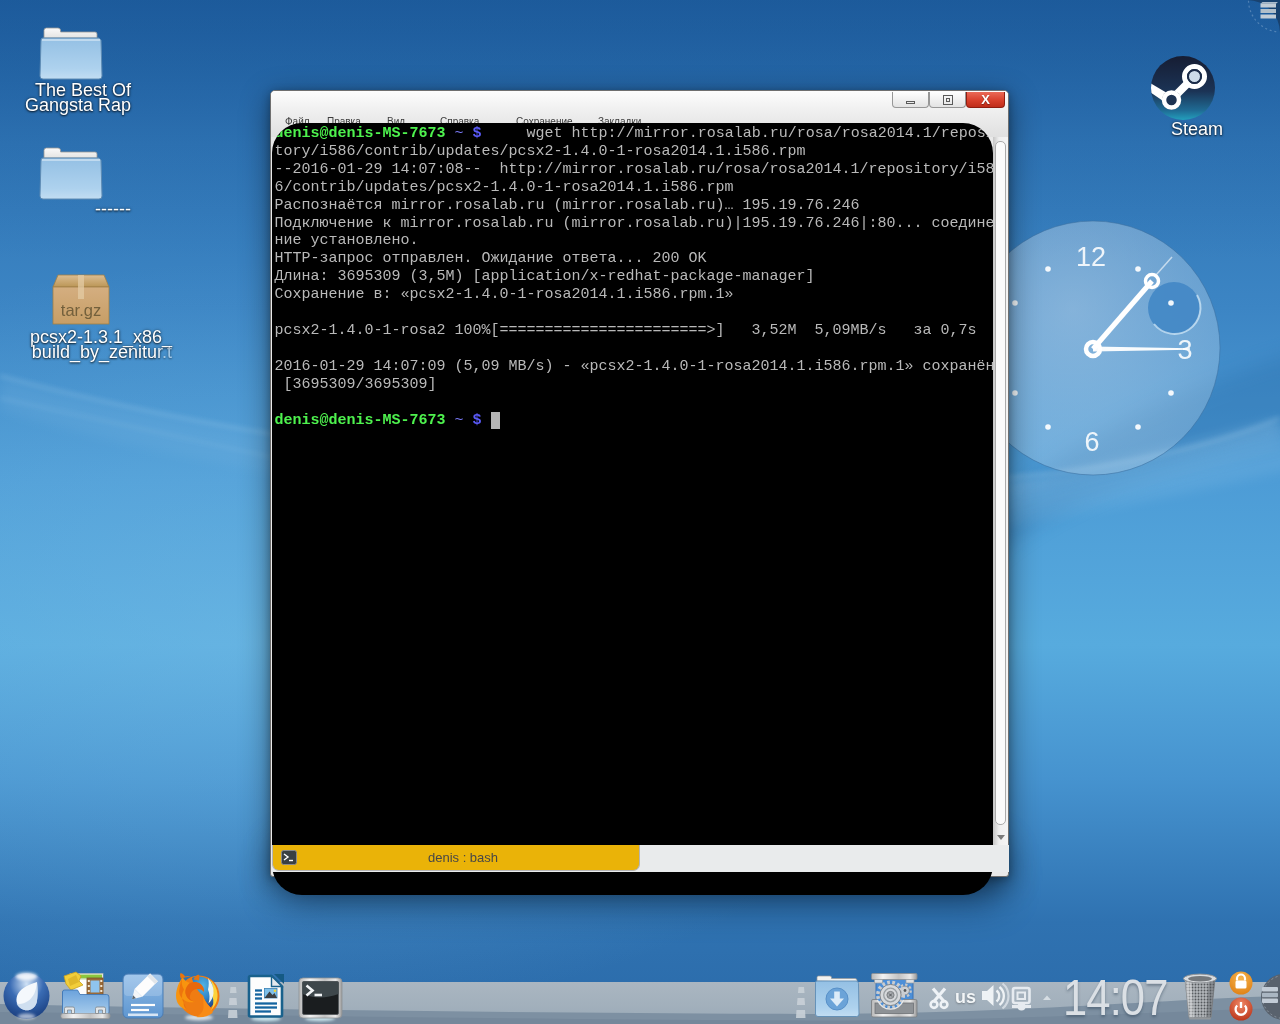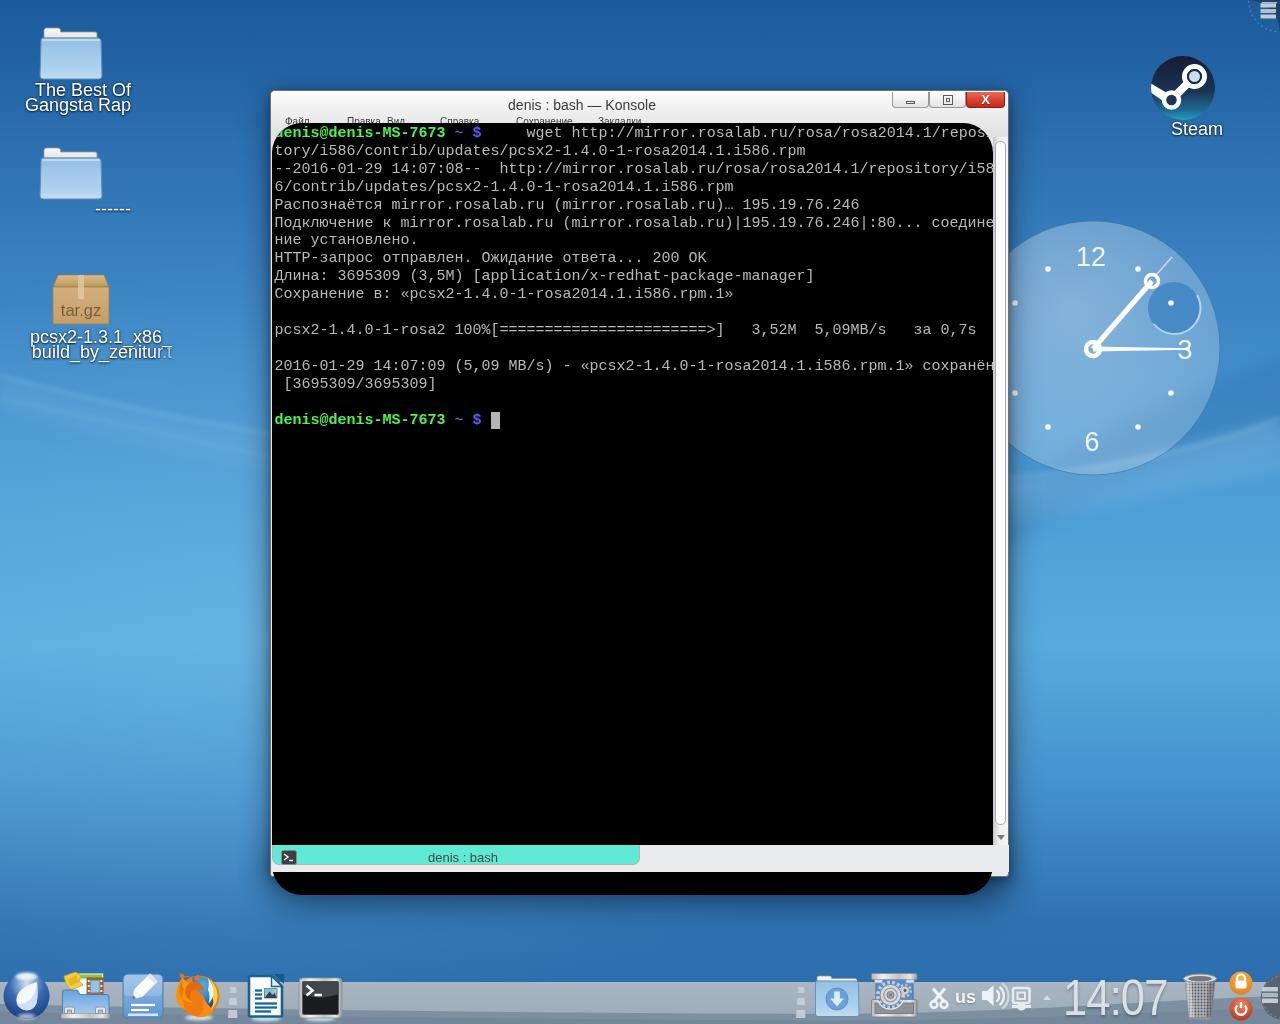--- a/index.html
+++ b/index.html
@@ -35,21 +35,21 @@
 #console .tl{color:#7a7af8;}
 #console .b{color:#5a5af8;font-weight:bold;}
 #console .cur{background:#b4b4b4;}
 #sbar{position:absolute;left:722px;top:46px;width:15px;height:708px;
   background:linear-gradient(90deg,#c6c6c6 0%,#efefef 40%,#f4f4f4 100%);}
 #sthumb{position:absolute;left:2px;top:4px;width:11px;height:684px;background:#fbfbfb;
   border:1px solid #ababab;border-radius:5px;}
 #sarr{position:absolute;left:4px;top:698px;width:0;height:0;
   border-left:4px solid transparent;border-right:4px solid transparent;border-top:5px solid #7a7a7a;}
 #tabbar{position:absolute;left:1px;top:754px;width:737px;height:27px;background:#e9ebec;}
-#tab{position:absolute;left:0px;top:0px;width:368px;height:20px;background:#5eead4;
+#tab{position:absolute;left:0px;top:0px;width:368px;height:26px;background:#eab308;
   border:1px solid #b4b4b4;border-top:none;border-radius:0 0 7px 7px;}
 #tab .txt{position:absolute;left:20px;top:5px;width:340px;text-align:center;font-size:13px;color:#474747;}
 
 #panel{position:absolute;left:0;top:982px;width:1280px;height:42px;
   background:linear-gradient(180deg,#aab6c1 0%,#a2b0bc 55%,#9aa9b7 100%);}
 #pclock{position:absolute;left:1063px;top:978px;width:200px;
   font-size:50px;line-height:41px;color:#dbe0e5;text-shadow:0 2px 3px rgba(40,60,80,0.45);letter-spacing:-1px;
   transform:scaleX(0.87);transform-origin:0 0;}
 .us{position:absolute;left:955px;top:987px;font-size:18px;font-weight:bold;color:#f2f5f7;
   text-shadow:0 1px 2px rgba(0,0,0,0.3);}
@@ -208,33 +208,32 @@
 <polygon points="13.5,3.5 29,3.5 31,2.2 15.5,2.2" fill="#dde4ea"></polygon>
 <rect x="13.5" y="3.5" width="15.5" height="4" fill="#c2ccd6"></rect>
 <rect x="13.5" y="9" width="15.5" height="4" fill="#b2bfca"></rect>
 <rect x="13.5" y="14.5" width="15.5" height="4" fill="#c2ccd6"></rect>
 </g>
 </svg>
 
 <div style="position:absolute;left:282px;top:850px;width:716px;height:48px;background:#0c2a4a;filter:blur(20px);opacity:0.8;"></div>
 <div id="win">
  <div id="hdr"></div>
- <div id="title">denis : bash — Konsole</div>
  <div class="wbtn" id="b-min">
       <div class="g"></div>
     </div>
  <div class="wbtn" id="b-max">
       <div class="go"></div>
       <div class="gi"></div>
     </div>
  <div class="wbtn" id="b-close">
       <div class="x">X</div>
     </div>
  <div class="mitem" style="left:14px;">Файл</div>
- <div class="mitem" style="left:76px;">Правка</div>
+ <div class="mitem" style="left:56px;">Правка</div>
  <div class="mitem" style="left:116px;">Вид</div>
  <div class="mitem" style="left:169px;">Справка</div>
  <div class="mitem" style="left:245px;">Сохранение</div>
  <div class="mitem" style="left:327px;">Закладки</div>
  <div id="console">
       <pre><span class="g">denis@denis-MS-7673</span> <span class="tl">~</span> <span class="b">$</span>     wget http://mirror.rosalab.ru/rosa/rosa2014.1/reposi
 tory/i586/contrib/updates/pcsx2-1.4.0-1-rosa2014.1.i586.rpm
 --2016-01-29 14:07:08--  http://mirror.rosalab.ru/rosa/rosa2014.1/repository/i58
 6/contrib/updates/pcsx2-1.4.0-1-rosa2014.1.i586.rpm
 Распознаётся mirror.rosalab.ru (mirror.rosalab.ru)… 195.19.76.246

